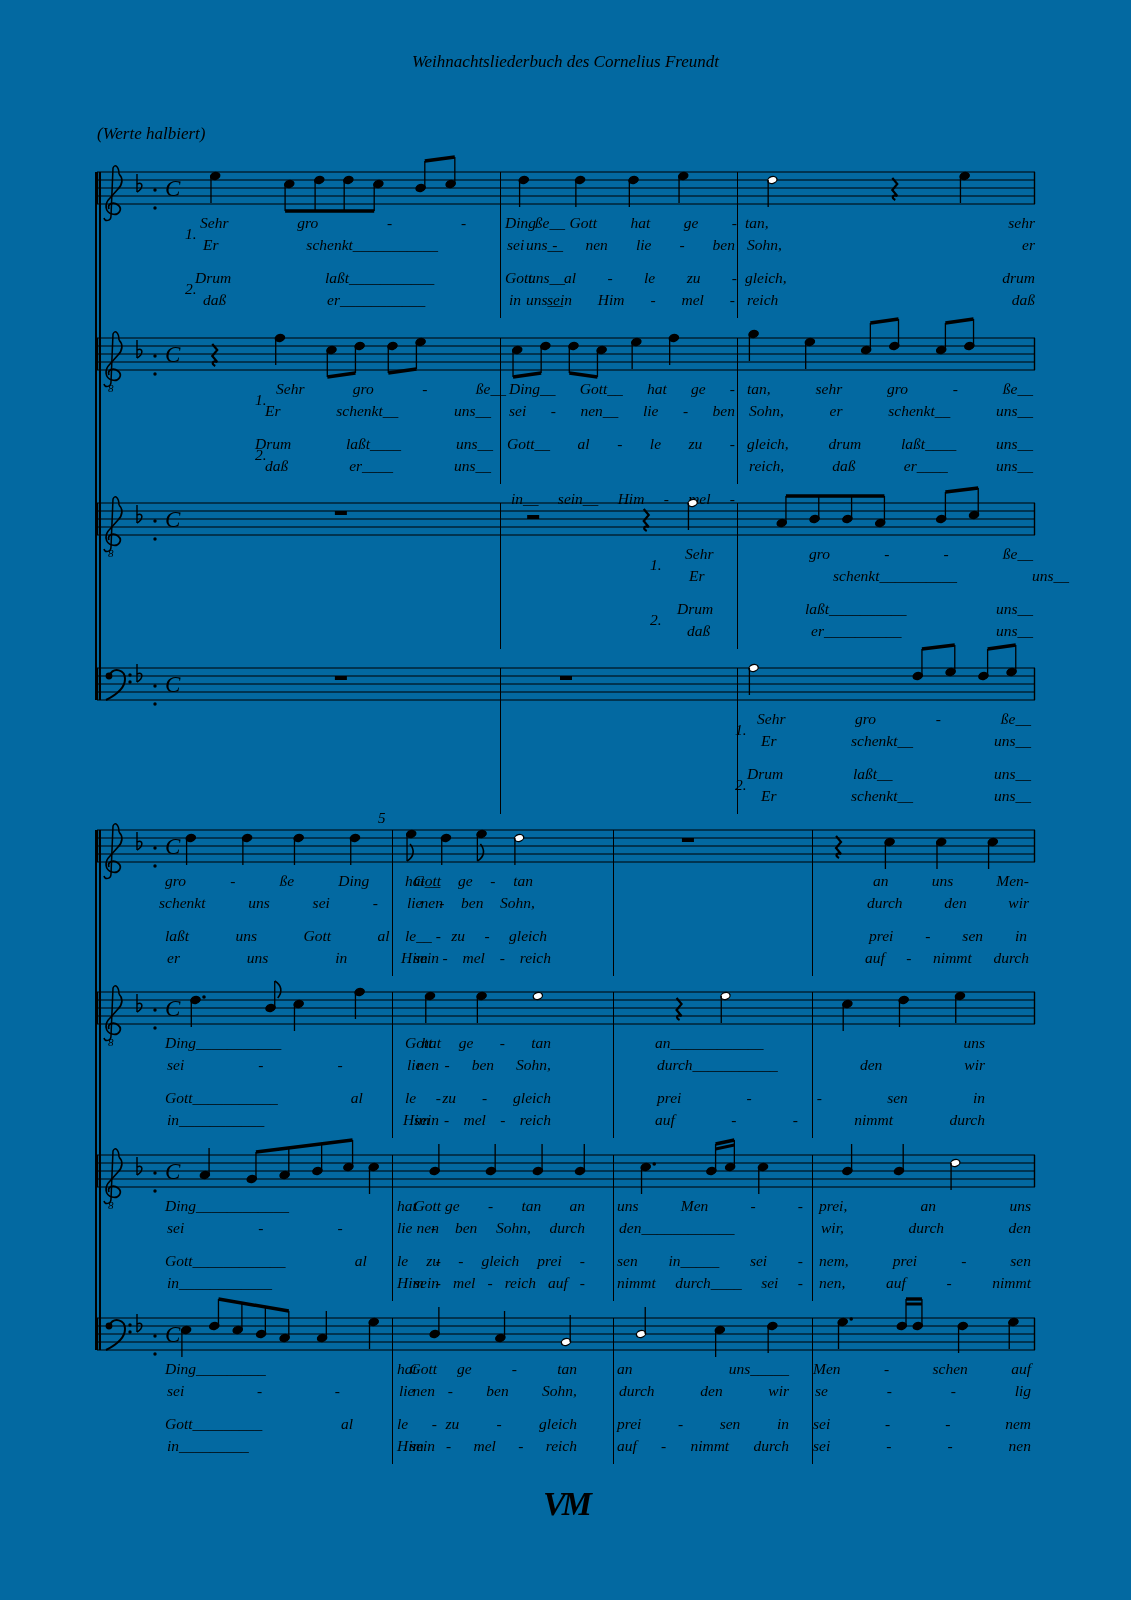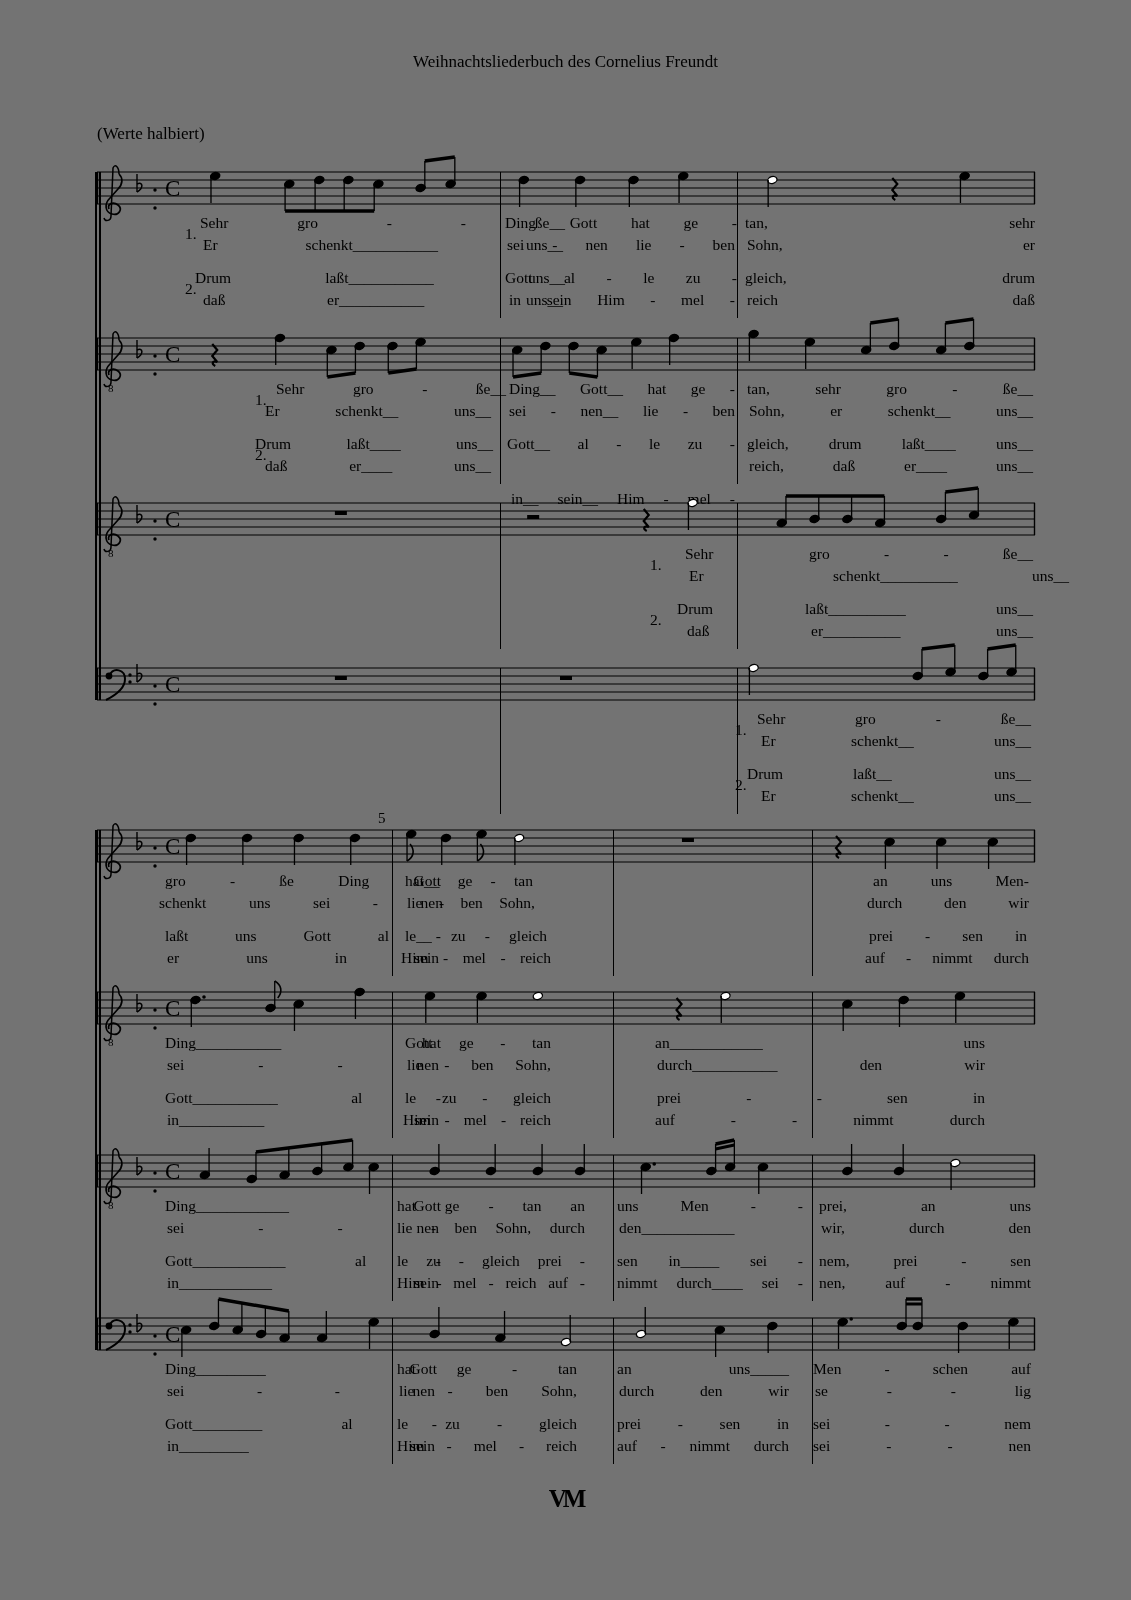--- a/index.html
+++ b/index.html
@@ -1,31 +1,31 @@
 <!DOCTYPE html>
 <html><head>
 <meta charset="utf-8">
 <style>
   html,body{margin:0;padding:0;background:#fff;}
-  .page{position:relative;width:1131px;height:1600px;background:#737373;overflow:hidden;
-        font-family:"Liberation Serif","DejaVu Serif",serif;color:#000;}
+  .page{position:relative;width:1131px;height:1600px;background:#0369a1;overflow:hidden;
+        font-family:"Liberation Serif","DejaVu Serif",serif;color:#000;font-style:italic;}
   .ttl-series{position:absolute;top:52px;left:0;width:100%;text-align:center;font-size:17px;}
   .ttl-main{position:absolute;top:76px;left:0;width:100%;text-align:center;font-size:29px;}
   .composer{position:absolute;top:112px;left:97px;width:938px;text-align:right;font-size:20px;}
   .note-left{position:absolute;top:124px;left:97px;font-size:17px;}
   .measure-num{position:absolute;top:810px;left:378px;font-size:15px;}
   .staffblk{position:absolute;left:97px;width:938px;height:162px;}
   .staffblk svg{position:absolute;top:0;left:0;overflow:visible;}
   .lyr{position:absolute;font-size:15.5px;line-height:18px;height:18px;
        text-align:justify;text-align-last:justify;overflow:visible;white-space:normal;}
   .vlab{position:absolute;font-size:15.5px;line-height:18px;}
   .bar{position:absolute;width:1px;background:#000;}
   .sysline{position:absolute;background:#000;}
   .logo{position:absolute;top:1485px;left:0;width:100%;text-align:center;
-        font-size:25px;font-weight:bold;letter-spacing:-4px;}
+        font-size:34px;font-weight:bold;letter-spacing:-4px;}
 </style>
 </head>
 <body>
 
 <div class="page">
   <div class="ttl-series">Weihnachtsliederbuch des Cornelius Freundt</div>
   <div class="note-left">(Werte halbiert)</div>
   <div class="measure-num">5</div>
   <div id="score">
       <div class="staffblk" style="top: 154px;">

